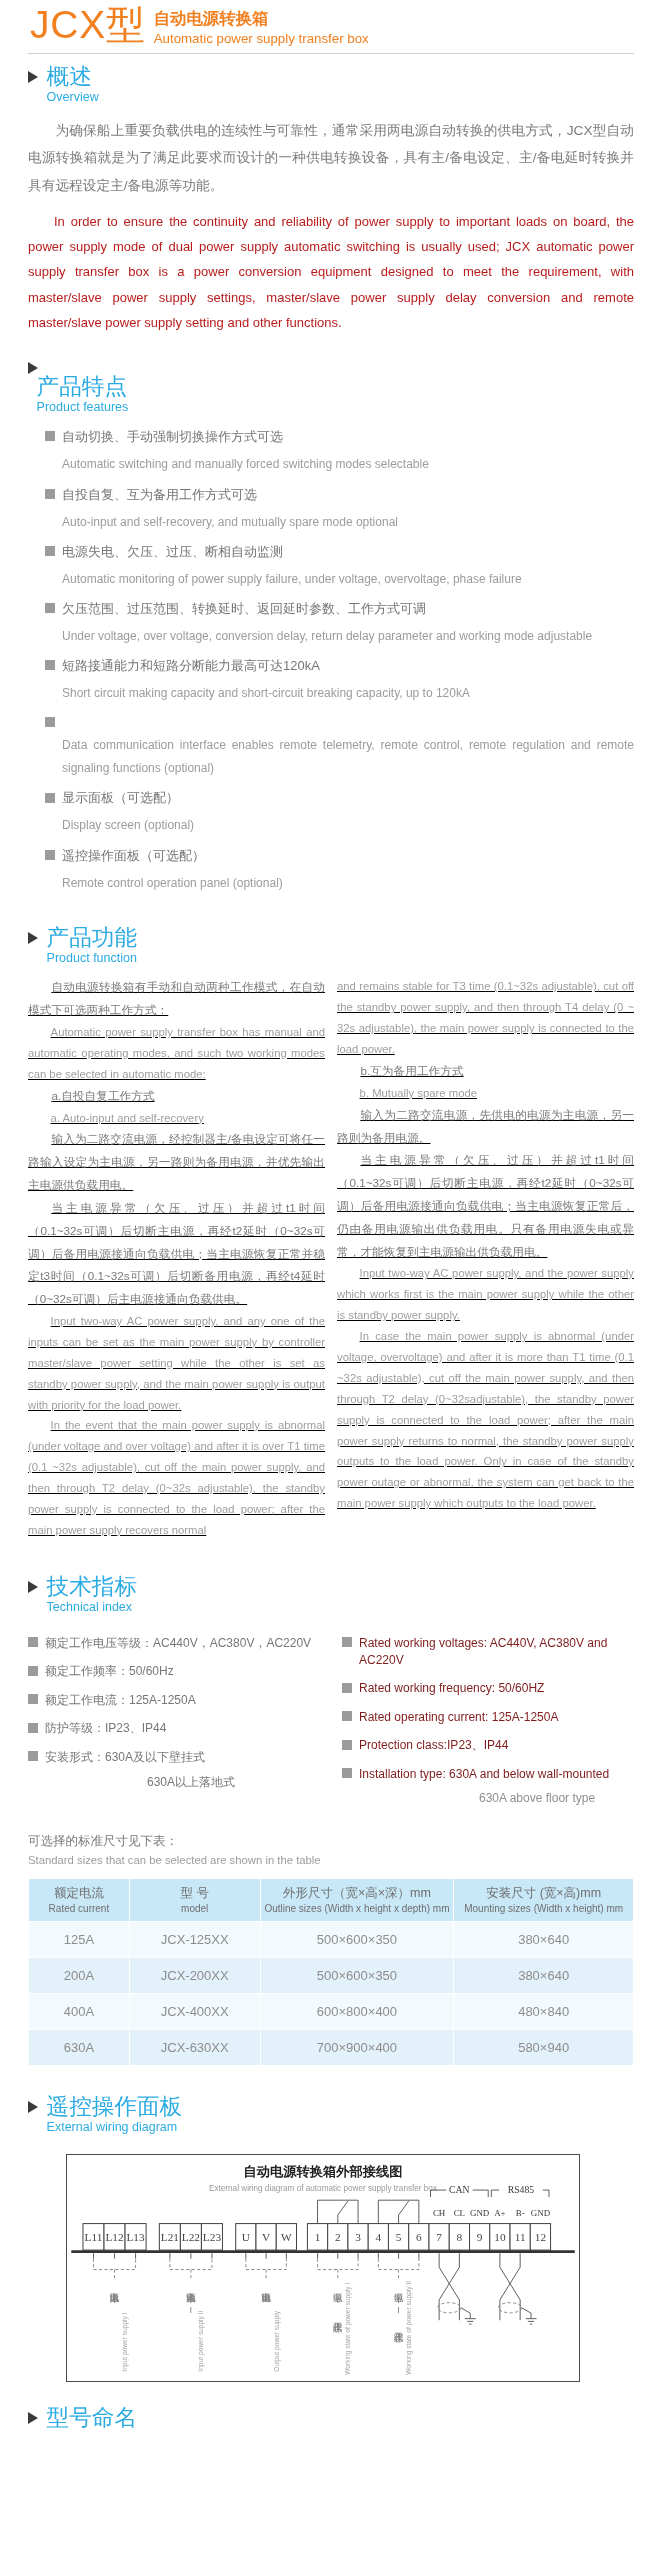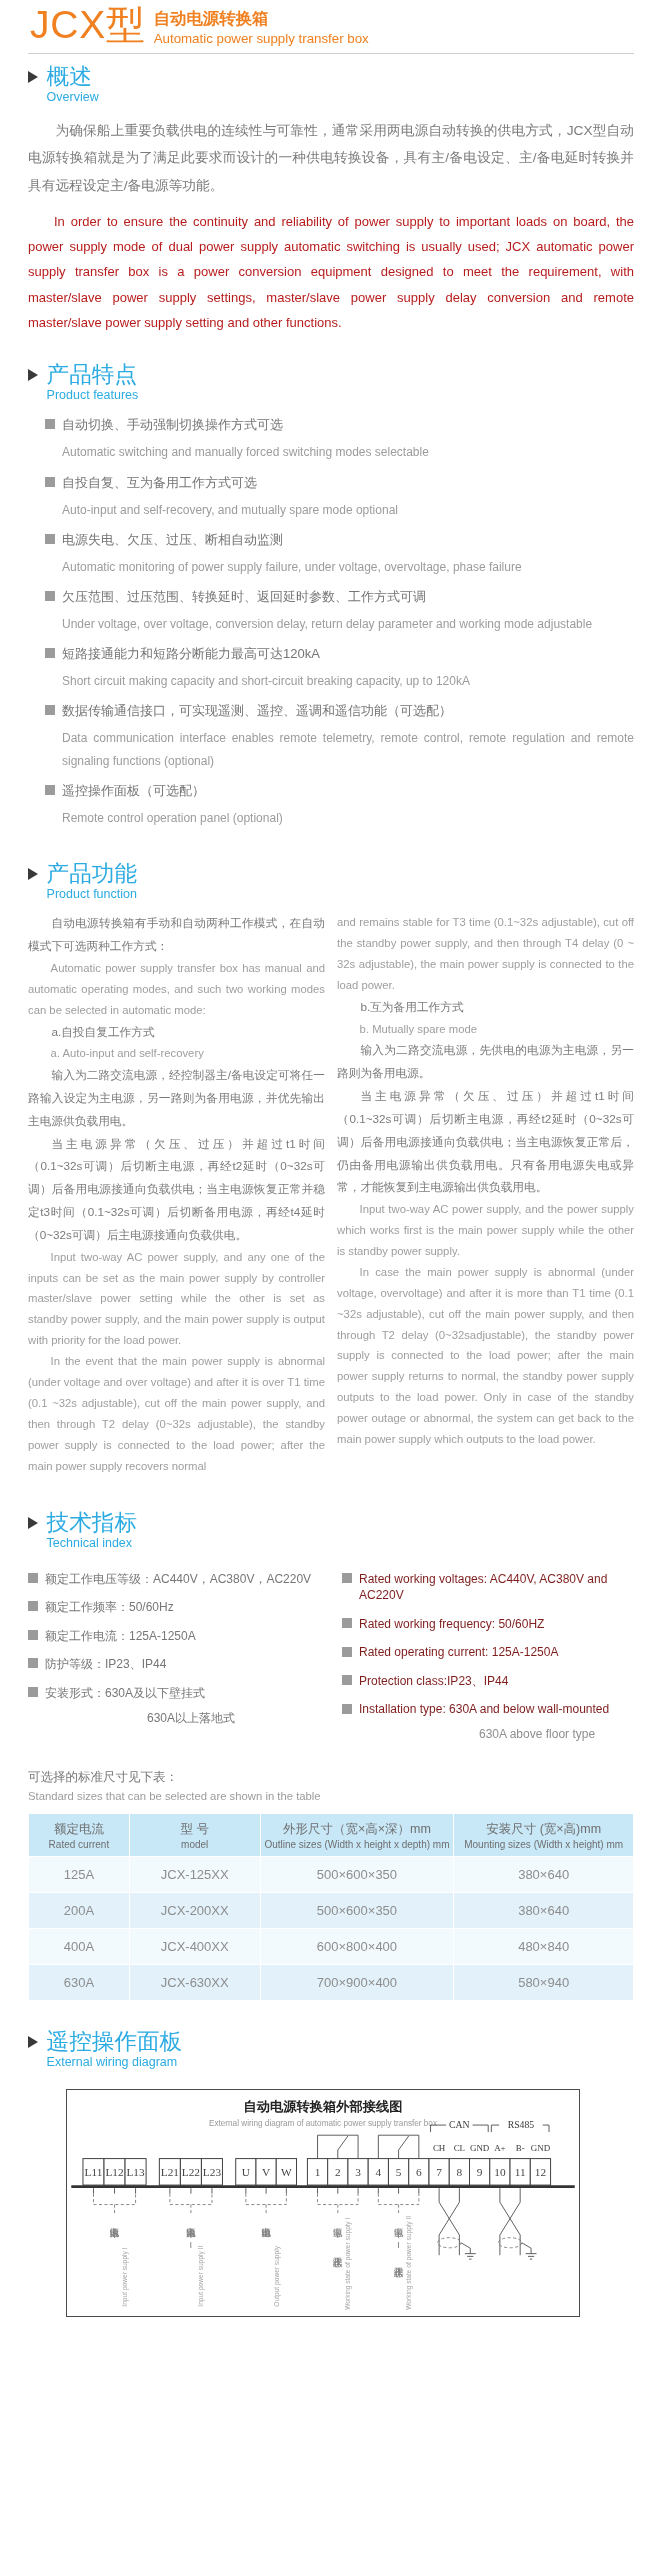--- a/index.html
+++ b/index.html
@@ -28,21 +28,21 @@
   .ov-en{margin:9.4px 14px 0 28px;font-size:13px;color:#b91c1c;line-height:1.95;
          text-align:justify;text-indent:2em;}
 
   
   .feat{margin:14px 14px 0 45px;}
   .feat-cn{display:flex;align-items:flex-start;font-size:13px;color:#757575;margin-top:9.4px;}
   .sq{flex:0 0 10px;height:10px;background:#9b9b9b;margin:3.1px 7px 0 0;}
   .feat-en{margin:7px 0 3.1px 17px;font-size:12px;color:#9c9c9c;line-height:1.9;text-align:justify;}
 
   
-  .cols{display:flex;gap:12px;margin:11px 14px 0 28px;}
+  .cols{display:flex;gap:12px;margin:11px 14px 0 28px;text-decoration:underline;}
   .col{flex:1 1 0;min-width:0;}
   .fp-cn{font-size:11.7px;color:#7b7b7b;line-height:1.95;text-align:justify;text-indent:2em;margin:0;}
   .fp-en{font-size:11.3px;color:#9e9e9e;line-height:1.85;text-align:justify;text-indent:2em;margin:0;}
   .noind{text-indent:0;}
 
   
   .tech{display:flex;gap:22px;margin:9.4px 14px 0 28px;}
   .tech-col{flex:1 1 0;}
   .ti{display:flex;margin-top:11.7px;font-size:12px;line-height:1.4;}
   .ti .sq{margin-top:2.3px;}
@@ -95,21 +95,21 @@
   <div class="sec" style="margin-top:10px;">
     <div class="tri"></div>
     <div class="sec-t">
       <div class="sec-cn">概述</div>
       <div class="sec-en">Overview</div>
     </div>
   </div>
   <p class="ov-cn">为确保船上重要负载供电的连续性与可靠性，通常采用两电源自动转换的供电方式，JCX型自动电源转换箱就是为了满足此要求而设计的一种供电转换设备，具有主/备电设定、主/备电延时转换并具有远程设定主/备电源等功能。</p>
   <p class="ov-en">In order to ensure the continuity and reliability of power supply to important loads on board, the power supply mode of dual power supply automatic switching is usually used; JCX automatic power supply transfer box is a power conversion equipment designed to meet the requirement, with master/slave power supply settings, master/slave power supply delay conversion and remote master/slave power supply setting and other functions.</p>
 
-  <div class="sec" style="margin-top:27px;">
+  <div class="sec" style="margin-top:20px;flex-direction:column;">
     <div class="tri"></div>
     <div class="sec-t">
       <div class="sec-cn">产品特点</div>
       <div class="sec-en">Product features</div>
     </div>
   </div>
   <div class="feat">
     <div>
       <div class="feat-cn">
           <span class="sq"></span>
@@ -141,23 +141,29 @@
     <div>
       <div class="feat-cn">
           <span class="sq"></span>
           <span>短路接通能力和短路分断能力最高可达120kA</span>
         </div>
       <div class="feat-en">Short circuit making capacity and short-circuit breaking capacity, up to 120kA</div>
     </div>
     <div>
       <div class="feat-cn">
           <span class="sq"></span>
-          <span>数据传输通信接口，可实现遥测、遥控、遥调和遥信功能（可选配）</span>
         </div>
       <div class="feat-en">Data communication interface enables remote telemetry, remote control, remote regulation and remote signaling functions (optional)</div>
+    </div>
+    <div>
+      <div class="feat-cn">
+          <span class="sq"></span>
+          <span>显示面板（可选配）</span>
+        </div>
+      <div class="feat-en">Display screen (optional)</div>
     </div>
     <div>
       <div class="feat-cn">
           <span class="sq"></span>
           <span>遥控操作面板（可选配）</span>
         </div>
       <div class="feat-en">Remote control operation panel (optional)</div>
     </div>
   </div>
 
@@ -403,15 +409,22 @@
       </g>
 
       <g>
         <path class="wl" d="M555,126 V144 L581,186 V212 M581,126 V144 L555,186 V212"></path>
         <ellipse class="wl-dash" cx="568" cy="196" rx="15" ry="6.5"></ellipse>
         <path class="wl" d="M583,196 L595,203 M595,203 V210 M588,210 H602 M591,213.5 H599 M593.5,217 H596.5"></path>
       </g>
     </svg>
   </div>
 
+  <div class="sec" style="margin-top:23.4px;">
+    <div class="tri"></div>
+    <div class="sec-t">
+      <div class="sec-cn">型号命名</div>
+
+    </div>
+  </div>
 
 </div>
 
 
 </body></html>

